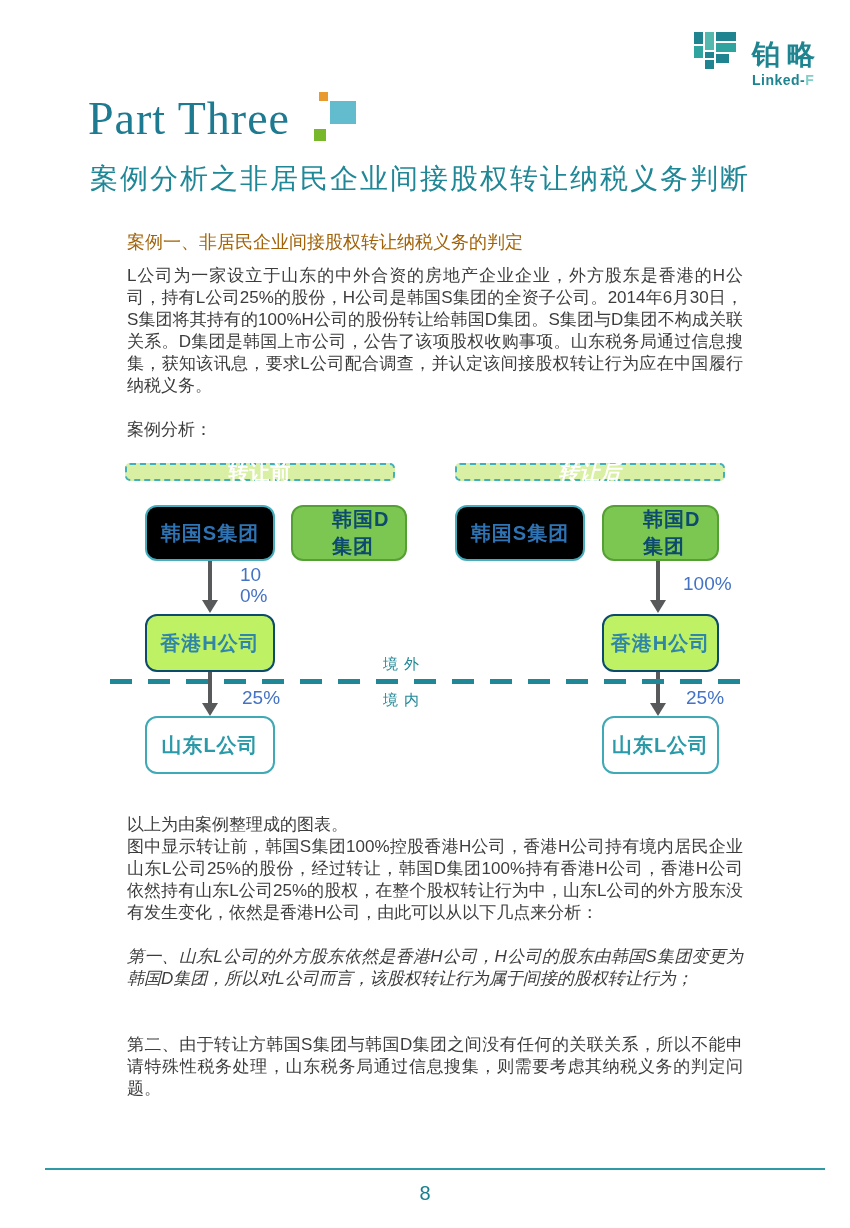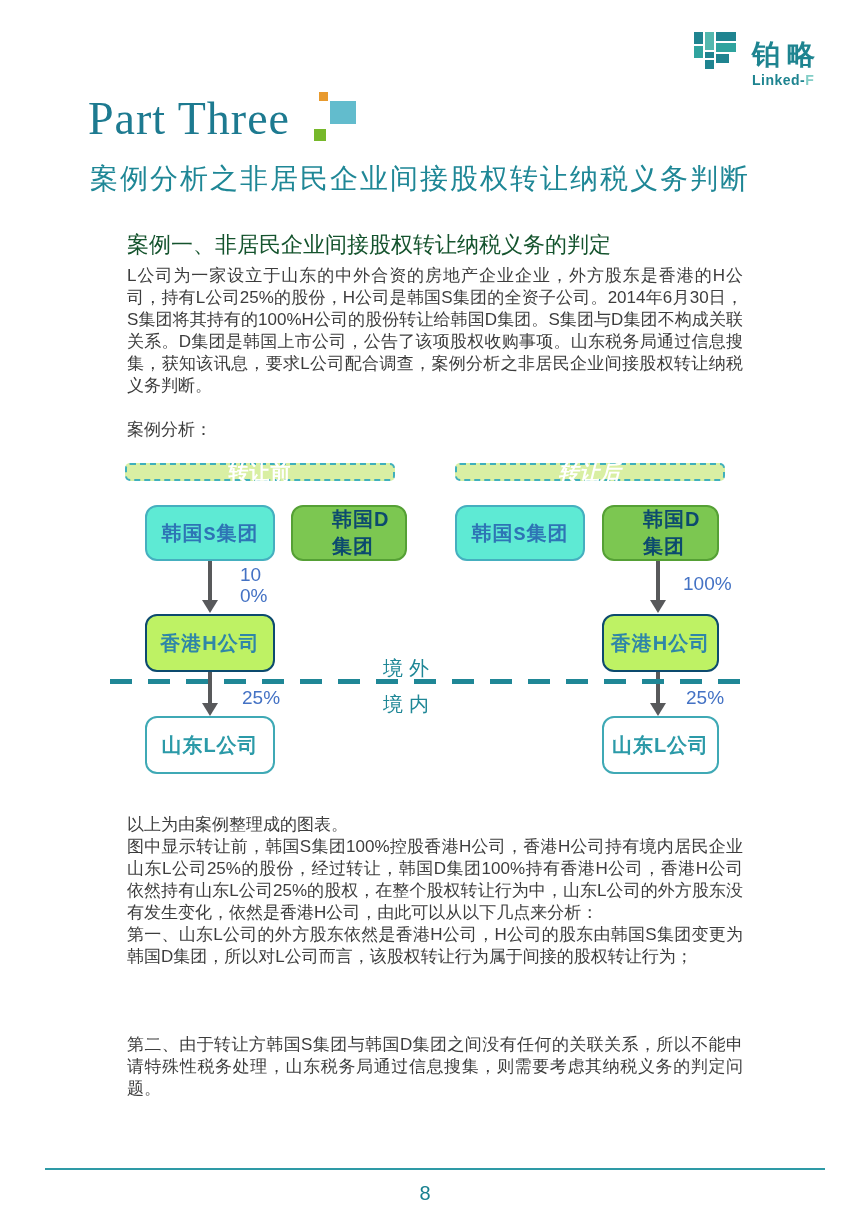--- a/index.html
+++ b/index.html
@@ -26,61 +26,61 @@
   .sq{position:absolute;}
   .sq-orange{left:319px;top:92px;width:9px;height:9px;background:#E89A2E;}
   .sq-blue{left:330px;top:101px;width:26px;height:23px;background:#62BCCD;}
   .sq-green{left:314px;top:129px;width:12px;height:12px;background:#76B82A;}
   .page-subtitle{
     position:absolute;left:90px;top:160px;
     font-family:"Liberation Serif","DejaVu Serif",serif;
     font-size:28px;color:#1F8796;letter-spacing:2px;font-weight:500;
   }
   
-  .case-heading{position:absolute;left:127px;top:230px;font-size:22px;color:#14532d;}
+  .case-heading{position:absolute;left:127px;top:230px;font-size:18px;color:#a16207;}
   .body-text{
     position:absolute;left:127px;width:616px;
     font-size:17px;line-height:22px;color:#3C3C3C;
     text-align:justify;
   }
   .t-desc{top:265px;}
   .t-analysis-label{top:419px;}
   .t-p1{top:814px;}
   .t-p2{top:836px;}
-  .t-p3{top:924px;}
+  .t-p3{top:946px;font-style:italic;}
   .t-p4{top:1034px;}
   
   .dg-header{
     position:absolute;height:18px;
     background:#D9EFA3;border:2px dashed #3FB0BC;border-radius:5px;
     color:#ffffff;font-weight:bold;font-size:20px;
     display:flex;align-items:center;justify-content:center;
     box-sizing:border-box;letter-spacing:1px;
   }
   .dg-box{
     position:absolute;border-radius:12px;box-sizing:border-box;
     display:flex;align-items:center;justify-content:center;
     font-weight:bold;font-size:20px;letter-spacing:1px;
   }
-  .box-cyan{background:#5eead4;border:2px solid #45AFBF;color:#2E74B5;font-family:Liberation Mono, monospace;}
+  .box-cyan{background:#000000;border:2px solid #45AFBF;color:#2E74B5;}
   .box-green{background:#7CC751;border:2px solid #55A035;color:#0c4a6e;padding-left:39px;}
   .box-cream{background:#bef264;border:2px solid #0c4a6e;color:#2F86A8;}
   .box-white{background:#ffffff;border:2px solid #3FA9B5;color:#2B9AA8;}
   .arrow-line{position:absolute;width:4px;background:#58595B;}
   .arrow-head{position:absolute;width:0;height:0;
     border-left:8px solid transparent;border-right:8px solid transparent;
     border-top:13px solid #58595B;}
   .pct{position:absolute;font-size:19px;color:#4472C4;}
   .pct-wrap{width:40px;word-break:break-all;line-height:1.1;}
   .boundary-line{
     position:absolute;left:110px;top:679px;width:632px;height:5px;
     background:repeating-linear-gradient(90deg,#1F8796 0 22px,transparent 22px 38px);
   }
   .boundary-label{
-    position:absolute;font-size:20px;color:#1F8796;letter-spacing:6px;
+    position:absolute;font-size:15px;color:#1F8796;letter-spacing:6px;
     font-family:"Liberation Serif","DejaVu Serif",serif;
   }
   
   .footer-rule{position:absolute;left:45px;top:1168px;width:780px;height:2px;background:#2E9AA6;}
   .page-number{position:absolute;left:0;top:1182px;width:850px;text-align:center;
     font-size:20px;color:#17808F;}
 </style>
 </head>
 <body>
 
@@ -103,21 +103,21 @@
     </div>
   </div>
 
   <div class="part-title">Part Three</div>
   <div class="sq sq-orange"></div>
   <div class="sq sq-blue"></div>
   <div class="sq sq-green"></div>
   <div class="page-subtitle">案例分析之非居民企业间接股权转让纳税义务判断</div>
 
   <div class="case-heading">案例一、非居民企业间接股权转让纳税义务的判定</div>
-  <div class="body-text t-desc">L公司为一家设立于山东的中外合资的房地产企业企业，外方股东是香港的H公司，持有L公司25%的股份，H公司是韩国S集团的全资子公司。2014年6月30日，S集团将其持有的100%H公司的股份转让给韩国D集团。S集团与D集团不构成关联关系。D集团是韩国上市公司，公告了该项股权收购事项。山东税务局通过信息搜集，获知该讯息，要求L公司配合调查，案例分析之非居民企业间接股权转让纳税义务判断。</div>
+  <div class="body-text t-desc">L公司为一家设立于山东的中外合资的房地产企业企业，外方股东是香港的H公司，持有L公司25%的股份，H公司是韩国S集团的全资子公司。2014年6月30日，S集团将其持有的100%H公司的股份转让给韩国D集团。S集团与D集团不构成关联关系。D集团是韩国上市公司，公告了该项股权收购事项。山东税务局通过信息搜集，获知该讯息，要求L公司配合调查，并认定该间接股权转让行为应在中国履行纳税义务。</div>
   <div class="body-text t-analysis-label">案例分析：</div>
 
   <div class="dg-header" style="left:125px;top:463px;width:270px;">转让前</div>
   <div class="dg-box box-cyan" style="left:145px;top:505px;width:130px;height:56px;">韩国S集团</div>
   <div class="dg-box box-green" style="left:291px;top:505px;width:116px;height:56px;">韩国D集团</div>
   <div class="arrow-line" style="left:208px;top:561px;height:40px;"></div>
   <div class="arrow-head" style="left:202px;top:600px;"></div>
   <div class="pct pct-wrap" style="left:240px;top:565px;">100%</div>
   <div class="dg-box box-cream" style="left:145px;top:614px;width:130px;height:58px;">香港H公司</div>
   <div class="arrow-line" style="left:208px;top:672px;height:32px;"></div>

